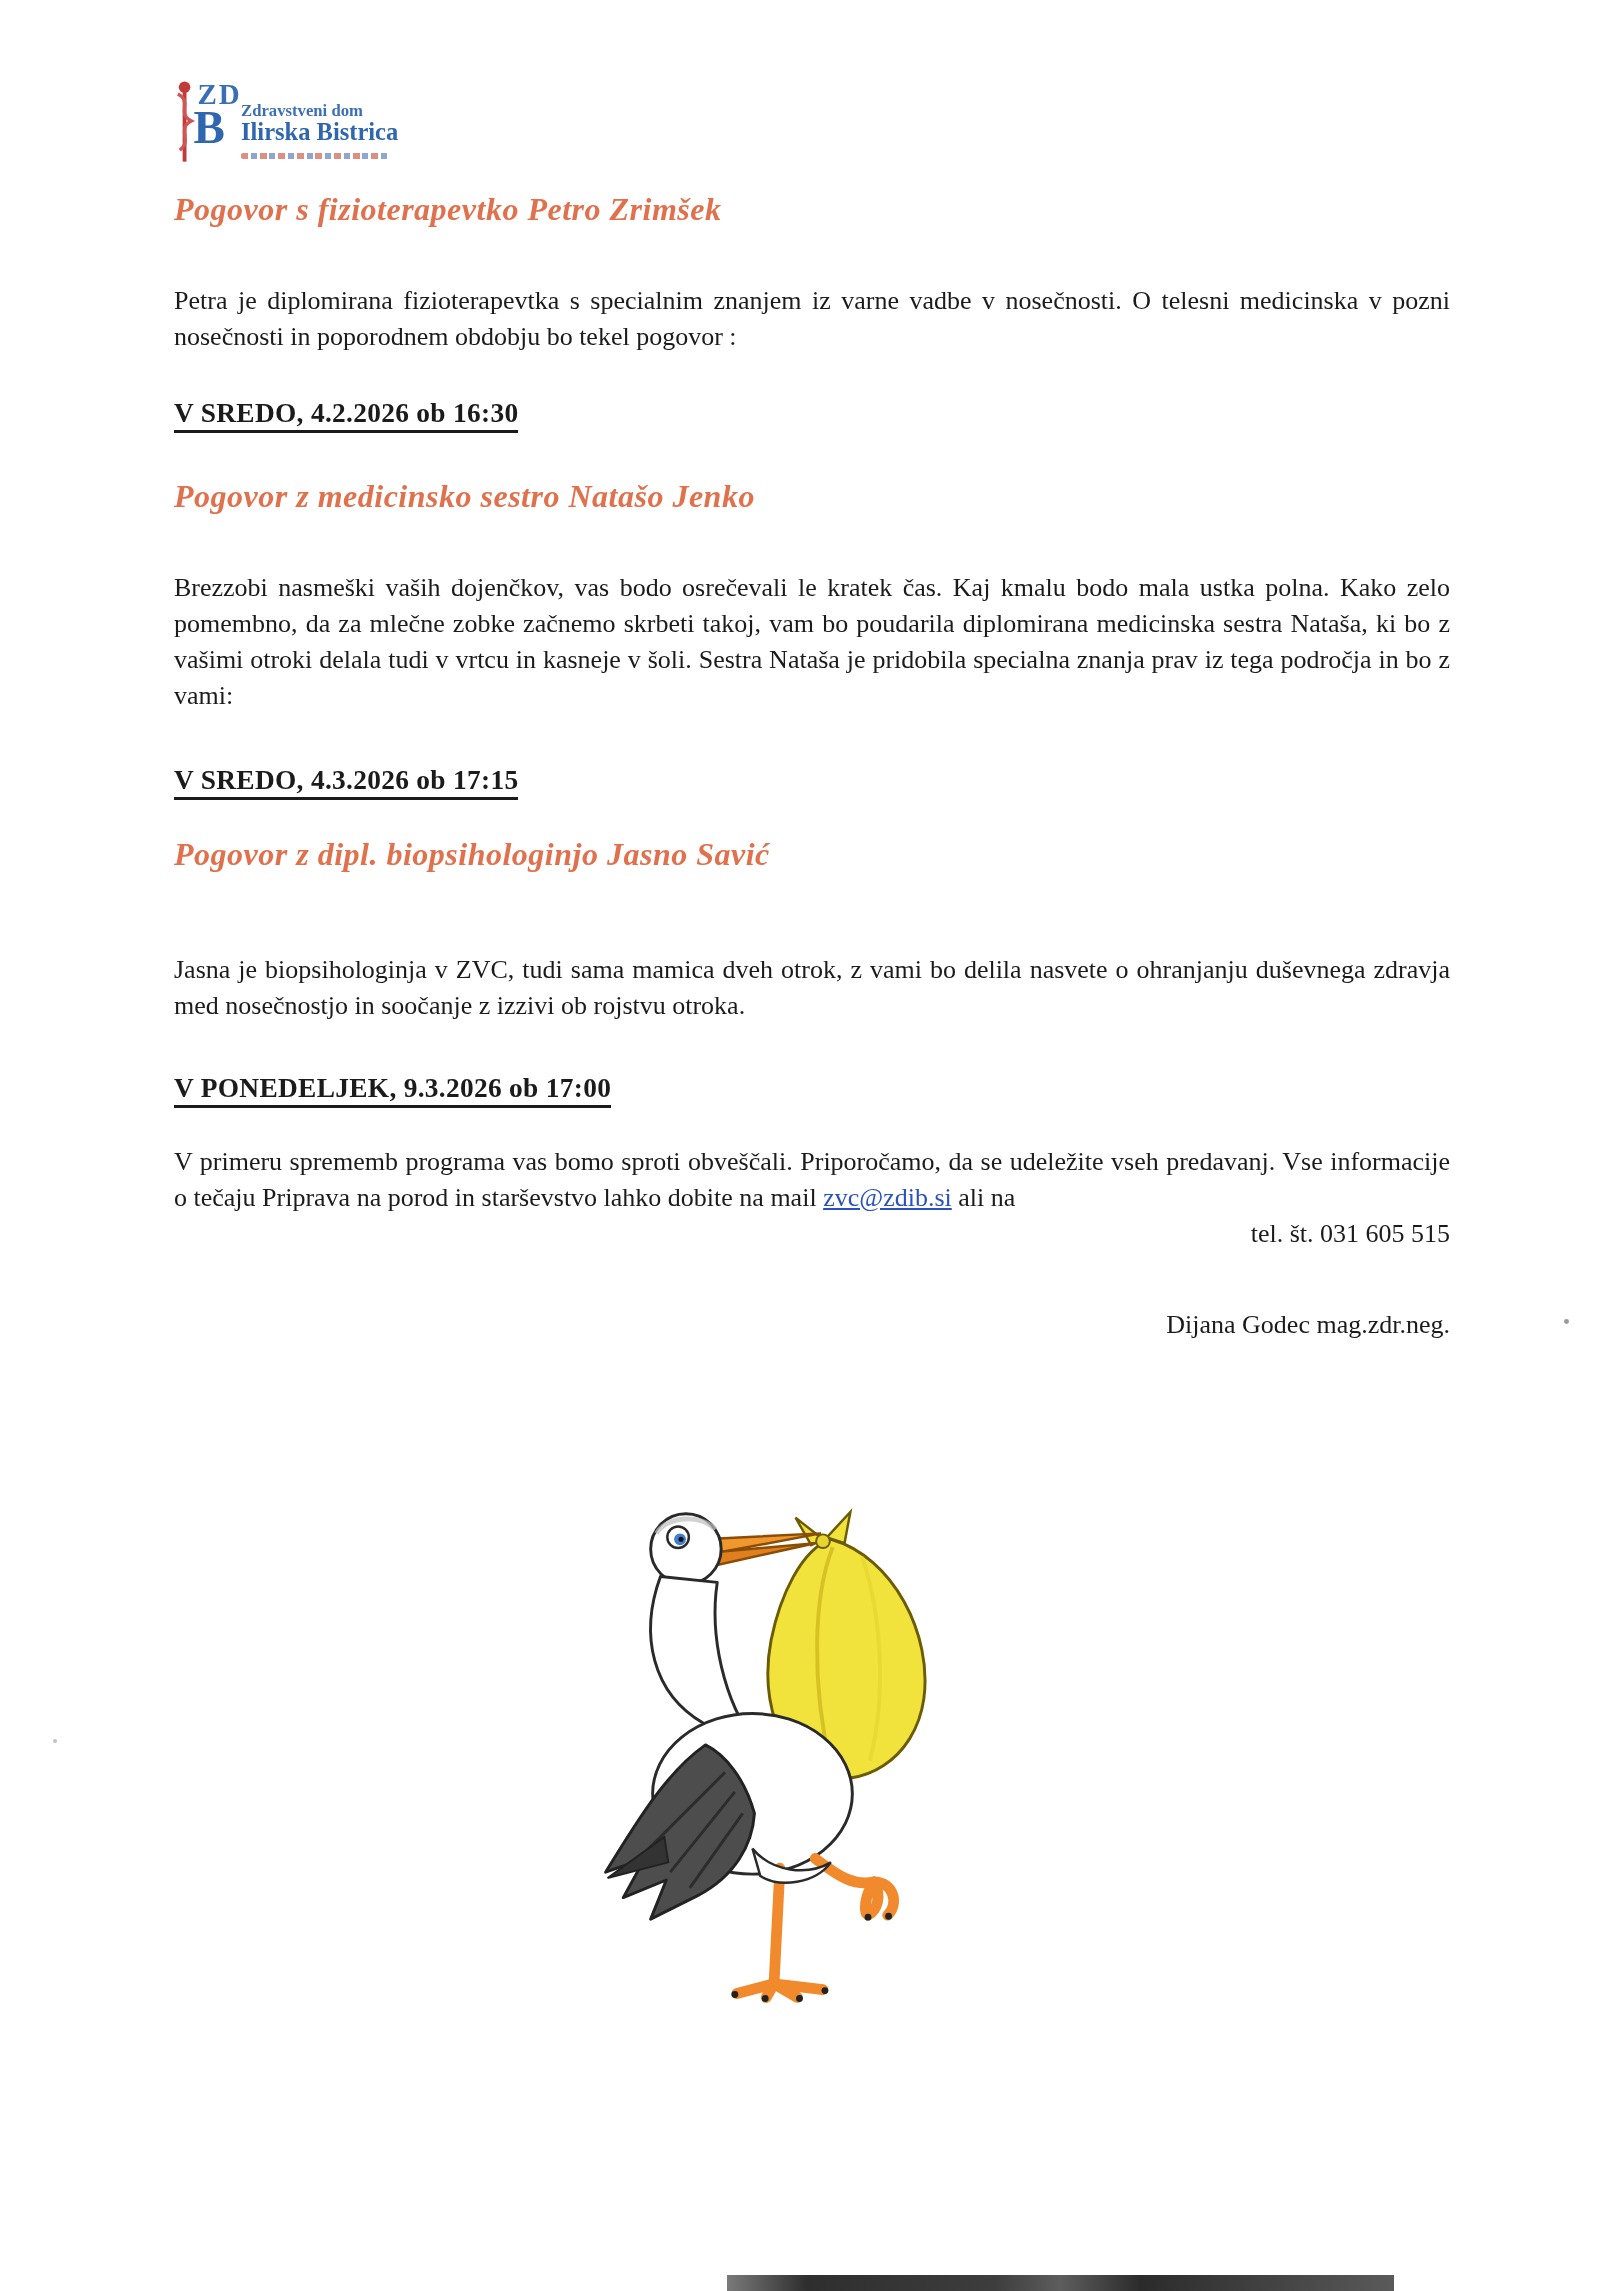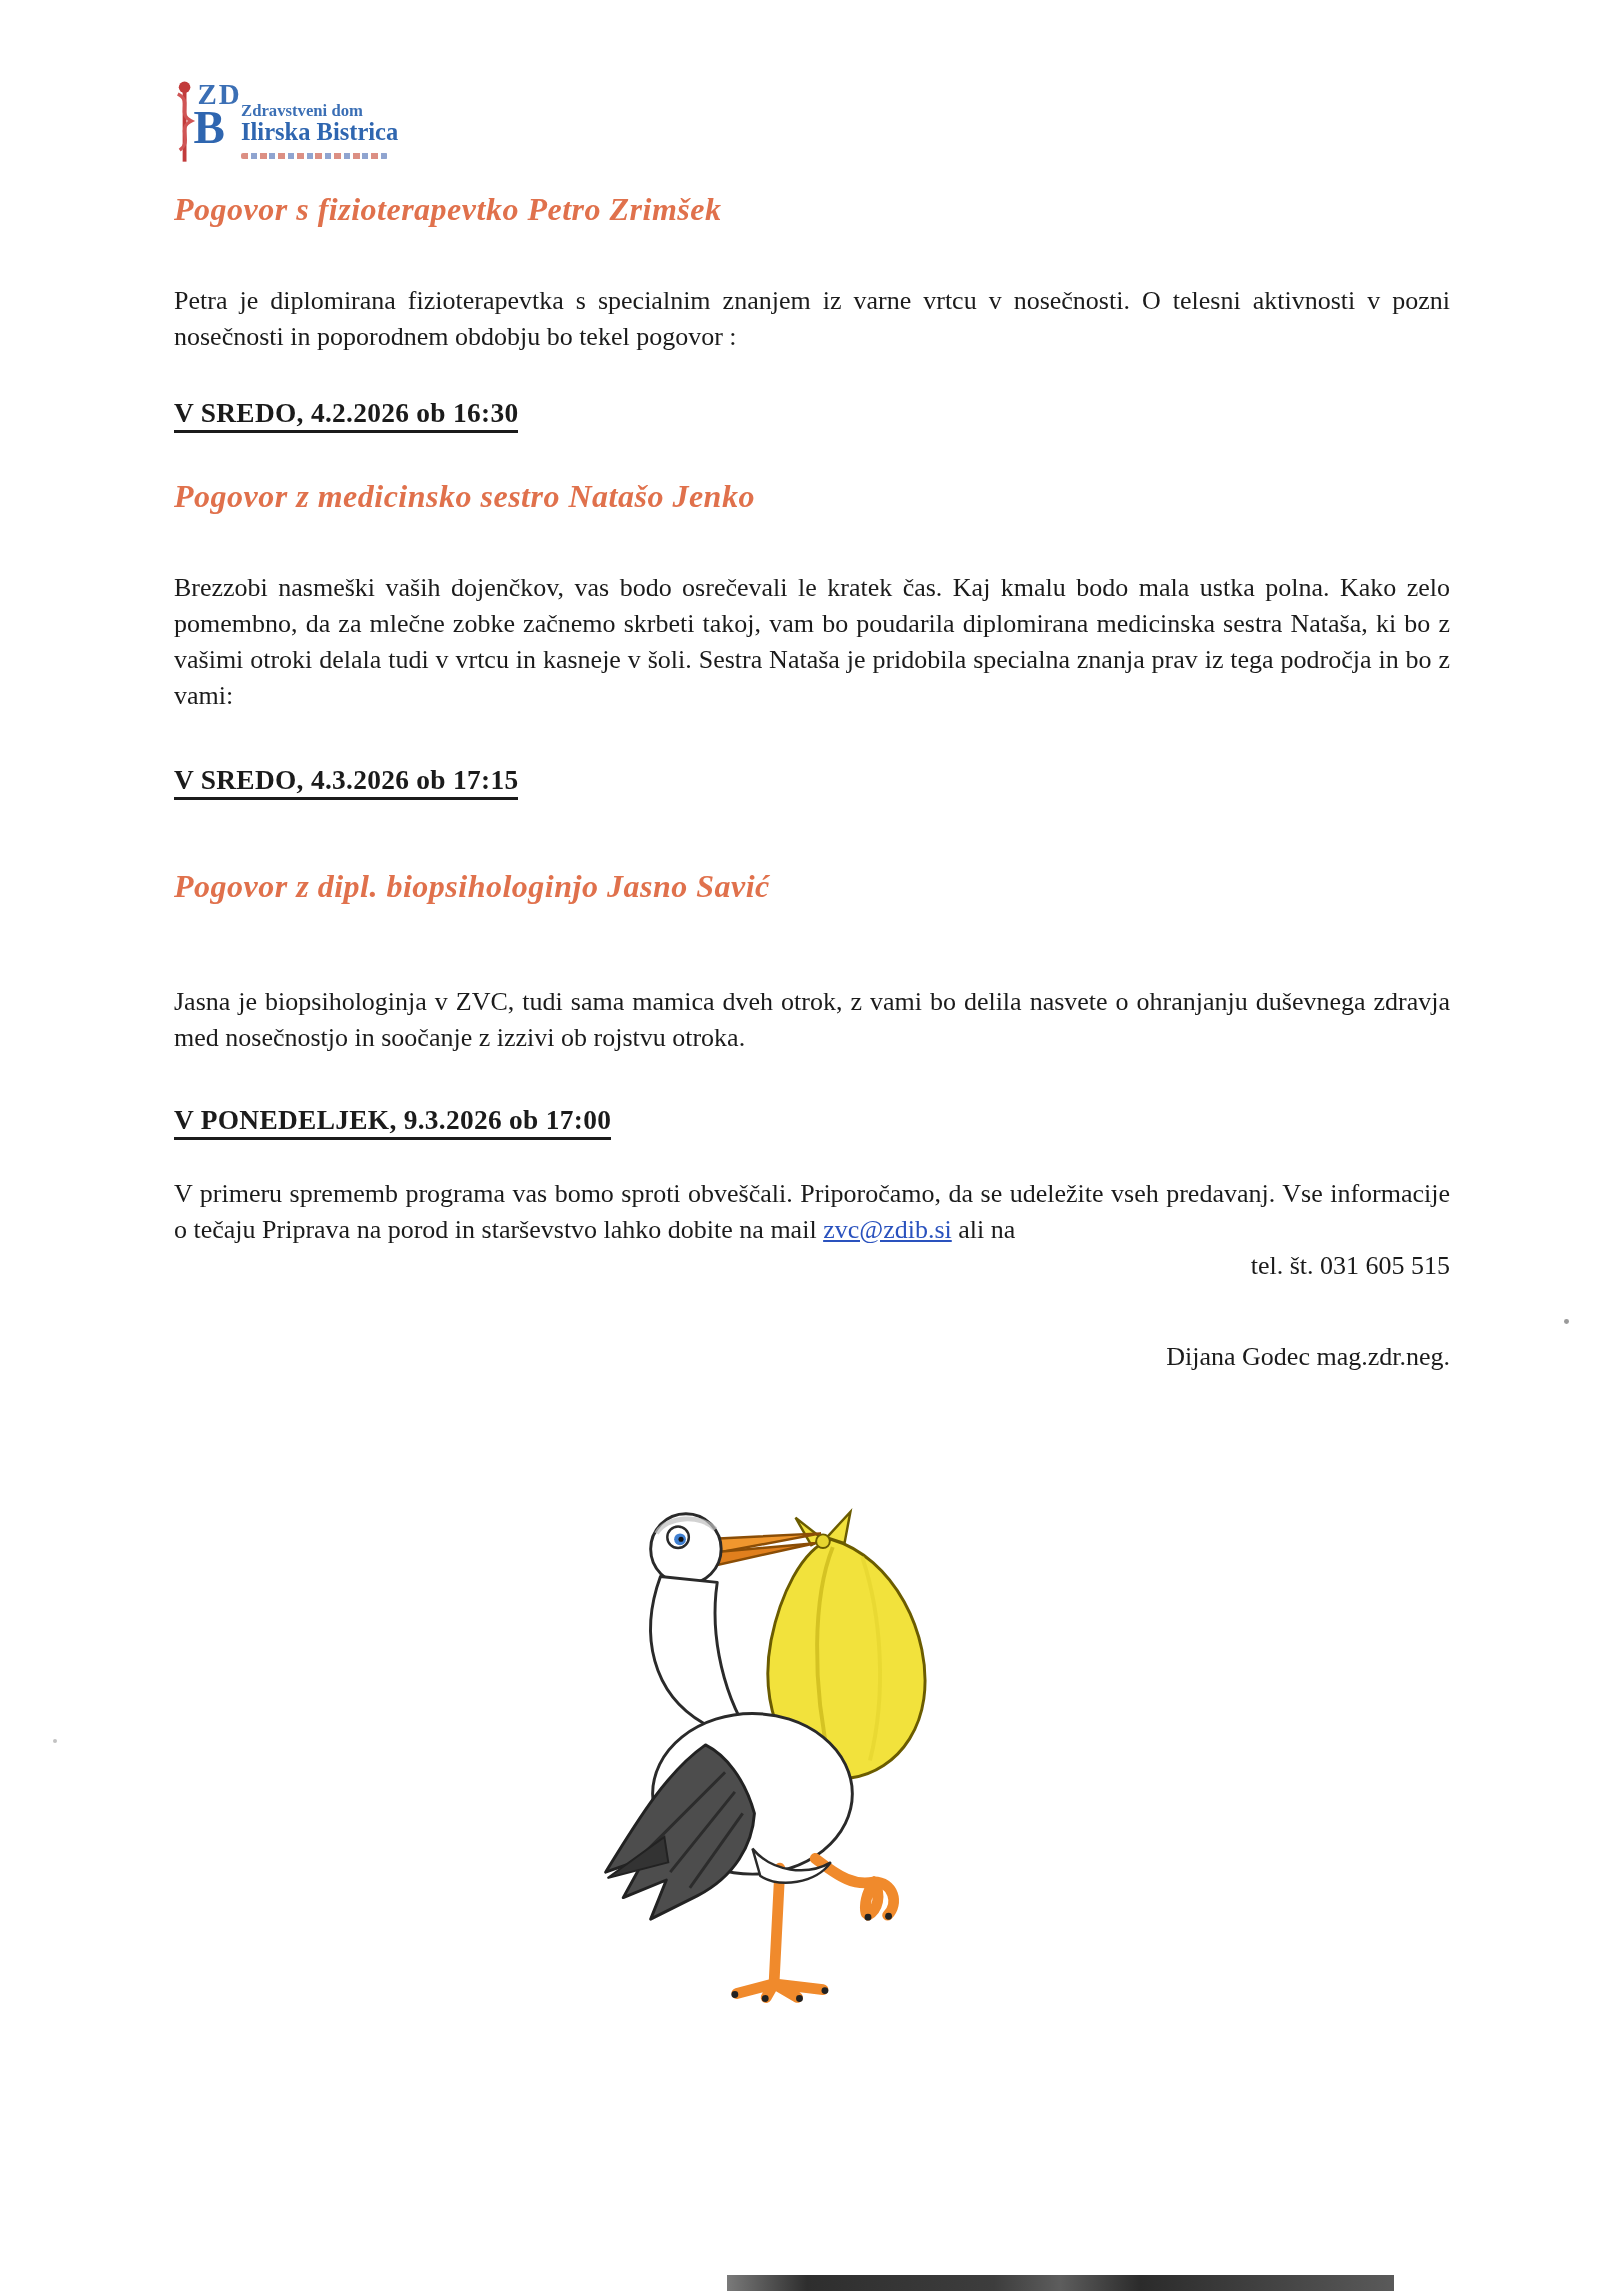--- a/index.html
+++ b/index.html
@@ -50,21 +50,21 @@
   }
   .email-link { color:#2a52be; text-decoration:underline; cursor:pointer; }
   .plain-line { font-size:26px; line-height:36px; text-align:right; }
 
   .mt-h1   { margin-top:191px;font-family:Liberation Serif, serif; }   
   .m-p1    { margin-top:55px; }
   .m-d1    { margin-top:43px; }
   .m-h2    { margin-top:45px; }
   .m-p2    { margin-top:55px; }
   .m-d2    { margin-top:51px; }
-  .m-h3    { margin-top:68px; }
+  .m-h3    { margin-top:36px; }
   .m-p3    { margin-top:79px; }
   .m-d3    { margin-top:49px; }
   .m-p4    { margin-top:36px; }
   .m-sig   { margin-top:55px; }
 
   
   .stork-wrap {
     position:absolute; left:588px; top:1488px; width:421px; height:549px;
   }
   .stork-wrap svg { width:100%; height:100%; }
@@ -94,21 +94,21 @@
     <div class="logo-org">
       <div class="l1">Zdravstveni dom</div>
       <div class="l2">Ilirska Bistrica</div>
     </div>
     <div class="logo-tagline"></div>
   </div>
 
   <div class="content">
 
     <div class="h-orange mt-h1">Pogovor s fizioterapevtko Petro Zrimšek</div>
-    <div class="para m-p1">Petra je diplomirana fizioterapevtka s specialnim znanjem iz varne vrtcu v nosečnosti. O telesni aktivnosti v pozni nosečnosti in poporodnem obdobju bo tekel pogovor :</div>
+    <div class="para m-p1">Petra je diplomirana fizioterapevtka s specialnim znanjem iz varne vadbe v nosečnosti. O telesni medicinska v pozni nosečnosti in poporodnem obdobju bo tekel pogovor :</div>
     <div class="date-line m-d1"><span class="u">V SREDO, 4.2.2026 ob 16:30</span></div>
 
     <div class="h-orange m-h2">Pogovor z medicinsko sestro Natašo Jenko</div>
     <div class="para m-p2">Brezzobi nasmeški vaših dojenčkov, vas bodo osrečevali le kratek čas. Kaj kmalu bodo mala ustka polna. Kako zelo pomembno, da za mlečne zobke začnemo skrbeti takoj, vam bo poudarila diplomirana medicinska sestra Nataša, ki bo z vašimi otroki delala tudi v vrtcu in kasneje v šoli. Sestra Nataša je pridobila specialna znanja prav iz tega področja in bo z vami:</div>
     <div class="date-line m-d2"><span class="u">V SREDO, 4.3.2026 ob 17:15</span></div>
 
     <div class="h-orange m-h3">Pogovor z dipl. biopsihologinjo Jasno Savić</div>
     <div class="para m-p3">Jasna je biopsihologinja v ZVC, tudi sama mamica dveh otrok, z vami bo delila nasvete o ohranjanju duševnega zdravja med nosečnostjo in soočanje z izzivi ob rojstvu otroka.</div>
     <div class="date-line m-d3"><span class="u">V PONEDELJEK, 9.3.2026 ob 17:00</span></div>
 

